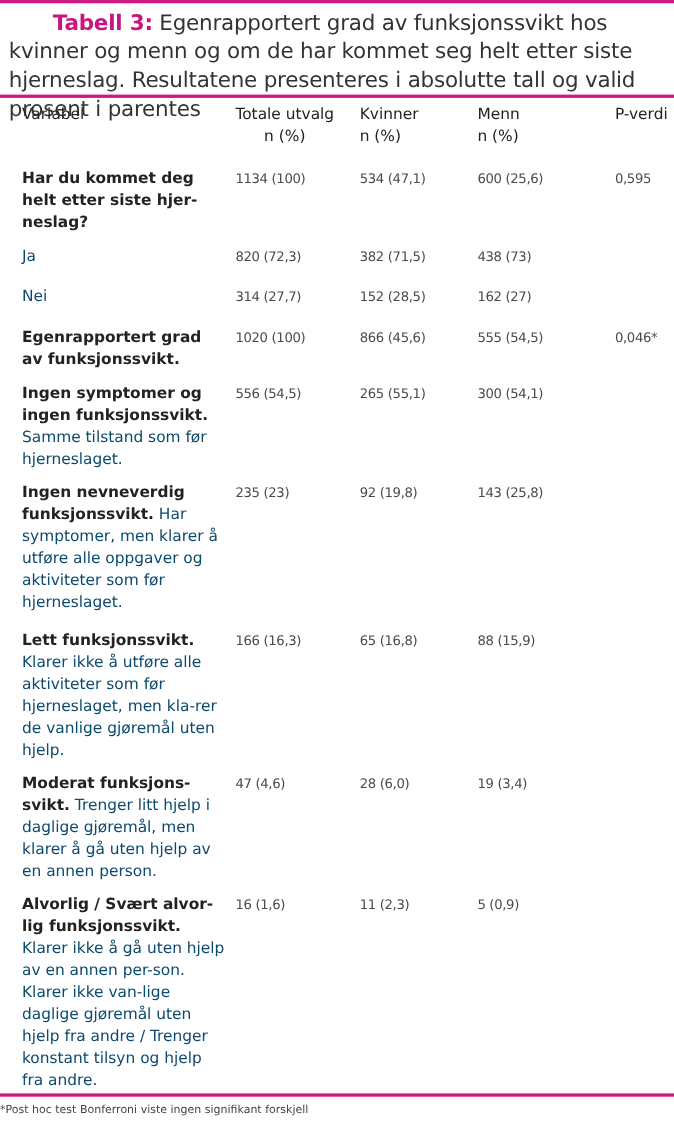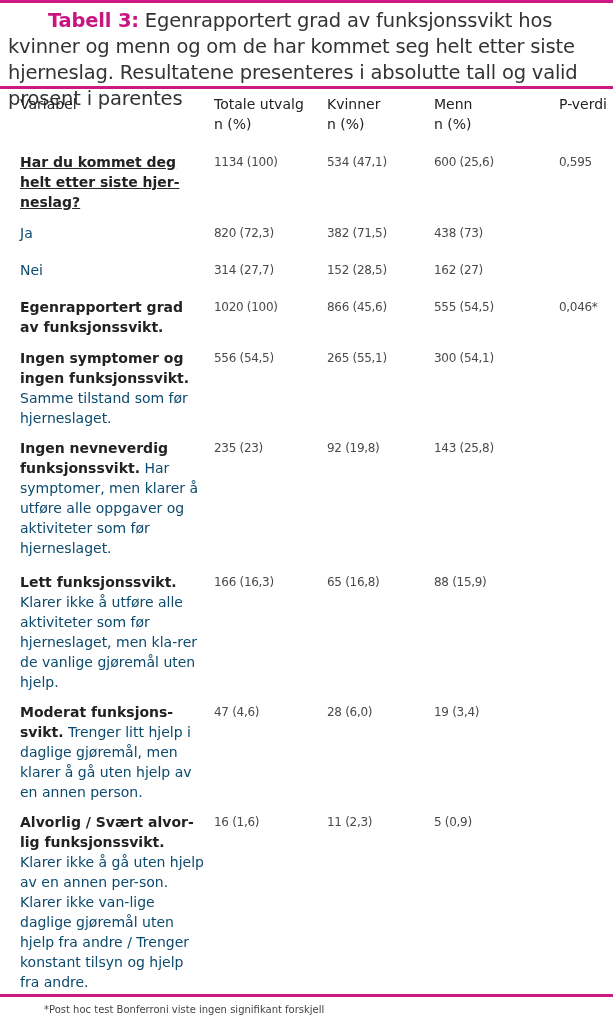--- a/index.html
+++ b/index.html
@@ -17,31 +17,31 @@
     position: absolute; left: 8px; top: 8px; width: 600px;
     font-size: 19.5px; line-height: 26px; color: #333;
     letter-spacing: -0.2px;
   }
   .caption .lbl { color: #c8157f; font-weight: bold; margin-left: 40px; }
 
   .tbl { position: absolute; left: 8px; top: 94px; width: 600px; }
   .row { position: relative; }
   .cell { position: absolute; top: 0; font-size: 14px; line-height: 20px; color: #3a3a3a; margin-left: 12px; }
   .c0 { left: 0; width: 185px; position: relative; }
-  .c1 { left: 194px; }
+  .c1 { left: 194px; text-align: center; }
   .c2 { left: 307px; }
   .c3 { left: 414px; }
   .c4 { left: 539px; }
   .hdr .cell { color: #222; }
   .bold { font-weight: bold; color: #222; }
   .plain { font-weight: normal; color: #0c4a6e; }
   .num { color: #4a4a4a; font-size: 12px; letter-spacing: -0.3px; }
 
   .footnote {
-    position: absolute; left: 0; top: 1004px; font-size: 10px; color: #444; margin-left: 44px;
+    position: absolute; left: 0; top: 1004px; font-size: 10px; color: #444;
   }
 </style>
 </head>
 <body>
 
 <div class="rule top"></div>
 
 <div class="caption">
   <span class="lbl">Tabell 3:</span><span> Egenrapportert grad av funksjonssvikt hos kvinner og menn og om de har kommet seg helt etter siste hjerneslag. Resultatene presenteres i absolutte tall og valid prosent i parentes</span>
 </div>
@@ -59,21 +59,21 @@
         <div>Kvinner</div>
         <div>n (%)</div>
       </div>
     <div class="cell c3">
         <div>Menn</div>
         <div>n (%)</div>
       </div>
     <div class="cell c4"><span>P-verdi</span></div>
   </div>
 
-  <div class="row" style="height:71px;text-decoration:underline;">
+  <div class="row" style="height:71px;">
     <div class="cell c0"><span class="bold">Har du kommet deg helt etter siste hjer-neslag?</span><span class="plain"></span></div>
     <div class="cell c1 num">1134 (100)</div>
     <div class="cell c2 num">534 (47,1)</div>
     <div class="cell c3 num">600 (25,6)</div>
     <div class="cell c4 num">0,595</div>
   </div>
 
   <div class="row" style="height:37px;">
     <div class="cell c0"><span class="bold"></span><span class="plain">Ja</span></div>
     <div class="cell c1 num">820 (72,3)</div>

